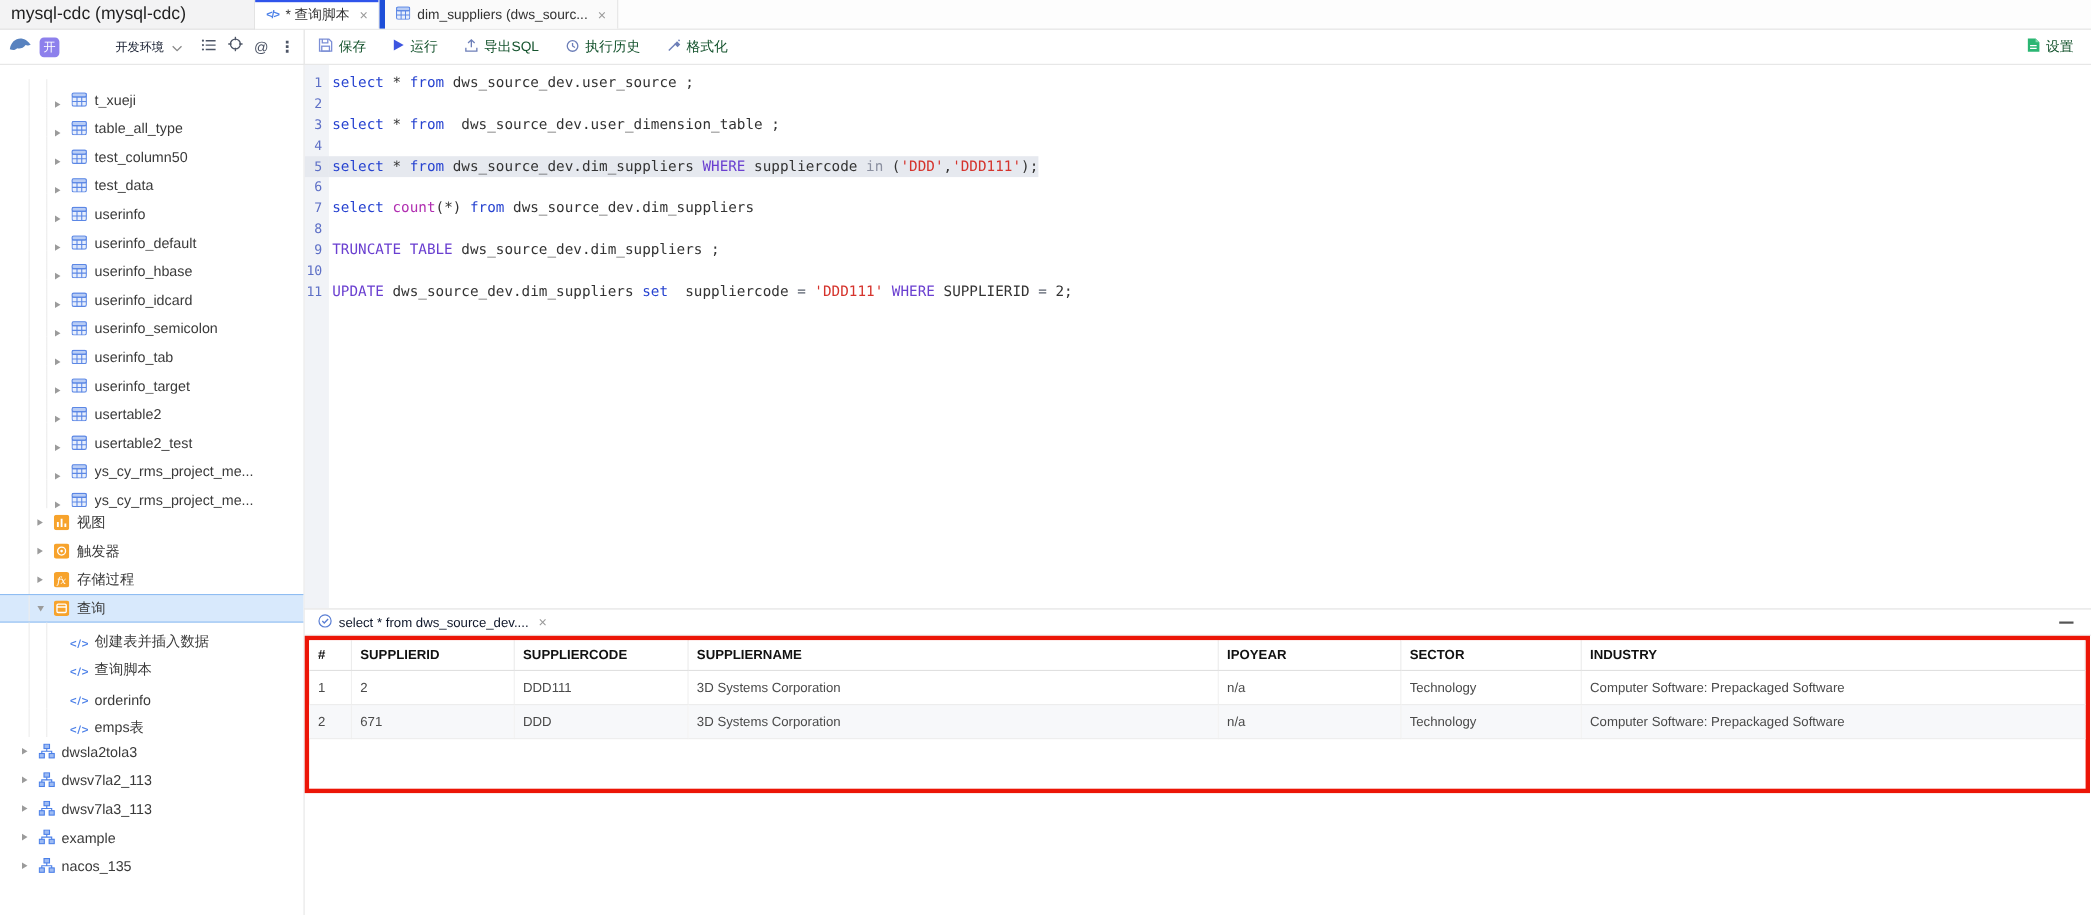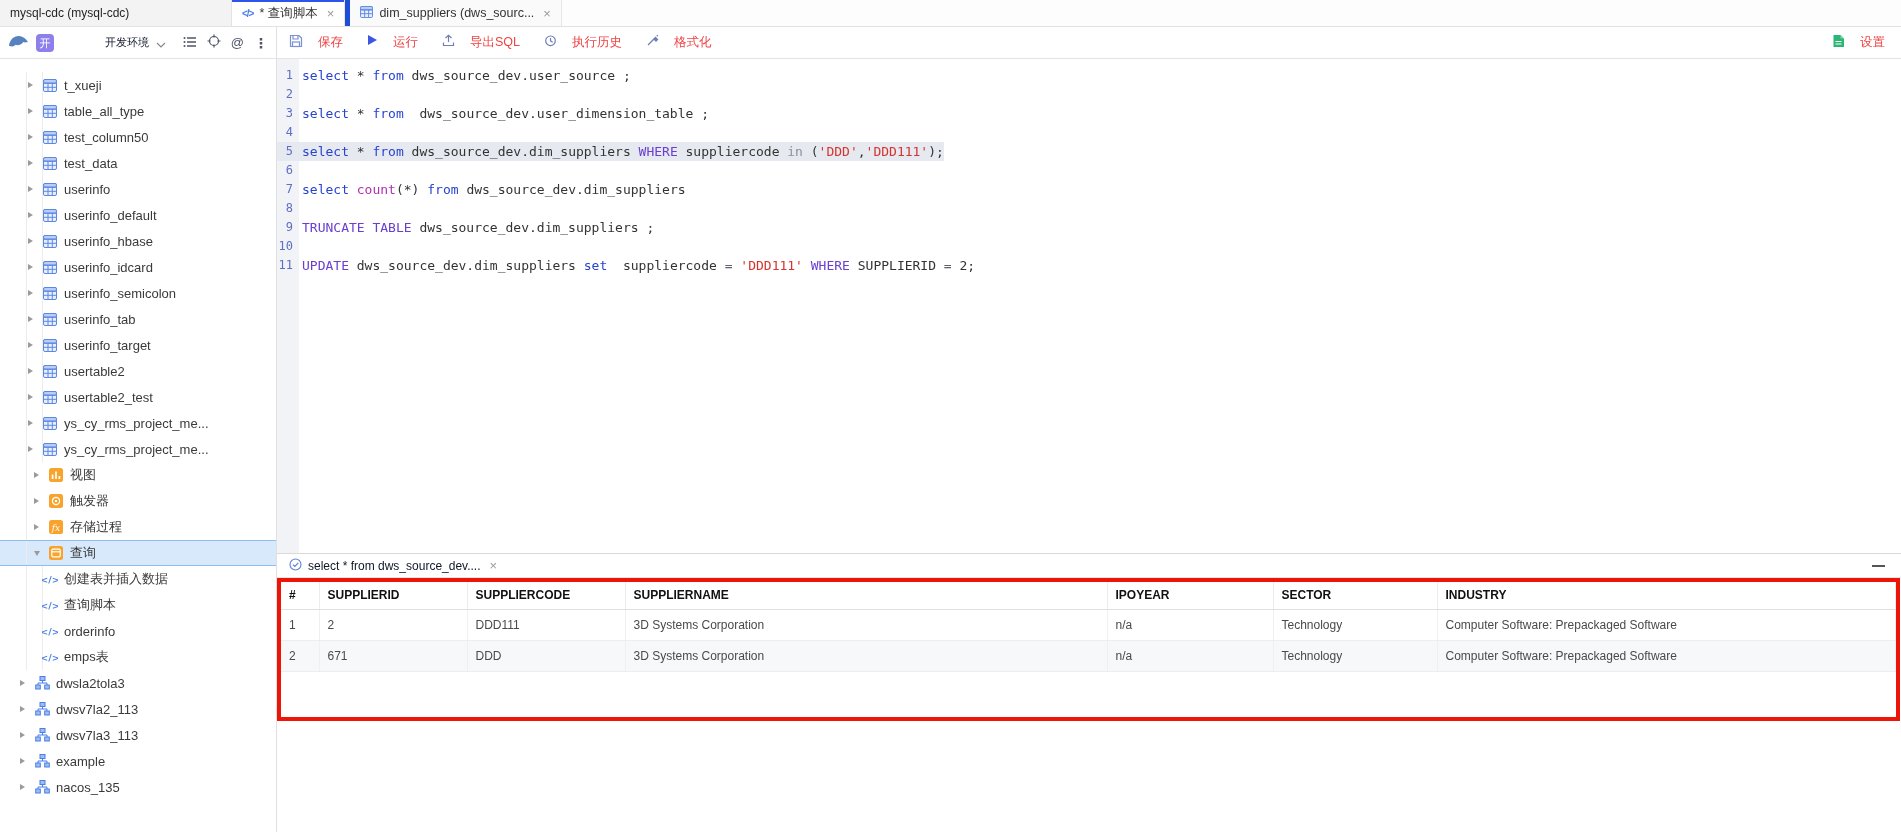--- a/index.html
+++ b/index.html
@@ -3,21 +3,21 @@
 <meta charset="utf-8">
 <style>
   html,body{margin:0;padding:0;background:#fff;}
   #app{width:1901px;height:832px;position:relative;overflow:hidden;background:#fff;
        font-family:"Liberation Sans","DejaVu Sans",sans-serif;color:#333;box-sizing:border-box;}
   *{box-sizing:border-box;}
 
   
   .topbar{display:flex;height:27px;}
   .win-title{width:232px;min-width:232px;background:#f3f3f4;border-right:1px solid #e2e2e2;
-             border-bottom:1px solid #e2e2e2;font-size:12px;line-height:26px;padding-left:10px;
+             border-bottom:1px solid #e2e2e2;font-size:16px;line-height:26px;padding-left:10px;
              color:#1f1f1f;white-space:nowrap;overflow:hidden;}
   .tabs{flex:1;display:flex;background:#fdfdfd;border-bottom:1px solid #e2e2e2;}
   .tab{display:flex;align-items:center;gap:6px;padding:0 10px;font-size:12.5px;background:#fff;
        border-right:1px solid #e6e6e6;position:relative;cursor:pointer;white-space:nowrap;}
   .tab.active::before{content:"";position:absolute;left:0;right:0;top:0;height:2px;background:#2f54eb;}
   .tab.inactive{background:#fafafa;border-left:5px solid #1d4ed8;}
   .tab-close{color:#9a9a9a;font-size:13px;margin-left:3px;line-height:1;}
   .code-glyph{color:#4a7fe8;font-size:10px;font-weight:bold;letter-spacing:-1px;}
 
   
@@ -25,34 +25,34 @@
   .connbar{width:277px;min-width:277px;display:flex;align-items:center;gap:7px;padding:0 8px;
            border-right:1px solid #e0e0e0;border-bottom:1px solid #e3e3e3;}
   .badge{width:18px;height:18px;border-radius:4px;background:#8d80ec;color:#fff;font-size:11px;
          line-height:18px;text-align:center;flex:none;}
   .env-label{font-size:11px;color:#0f172a;margin-left:44px;}
   .cb-icons{margin-left:auto;display:flex;gap:10px;align-items:center;color:#4d5566;}
   .at-glyph{font-size:13px;color:#4d5566;}
   .kebab{font-size:14px;font-weight:bold;color:#4d5566;letter-spacing:0;}
   .maintoolbar{flex:1;display:flex;align-items:center;gap:24px;padding:0 16px 0 12px;
                border-bottom:1px solid #e3e3e3;font-size:12.5px;}
-  .tbtn{display:flex;gap:15px;cursor:pointer;color:#ef4444;white-space:nowrap;}
+  .tbtn{display:flex;align-items:center;gap:5px;cursor:pointer;color:#14532d;white-space:nowrap;}
   .tb-spacer{flex:1;}
 
   
   .bodyrow{display:flex;height:773px;}
   .sidebar{width:277px;min-width:277px;border-right:1px solid #e0e0e0;padding-top:13px;
            overflow:hidden;background:#fff;}
   .trow{height:26px;display:flex;align-items:center;font-size:13px;position:relative;cursor:pointer;
         background-repeat:no-repeat;}
   .lvl1{padding-left:20px;}
   .lvl2{padding-left:34px;background-image:linear-gradient(#ececec,#ececec);
         background-size:1px 100%;background-position:26px 0;}
-  .lvl3{padding-left:28px;background-image:linear-gradient(#ececec,#ececec),linear-gradient(#ececec,#ececec);
-        background-size:1px 100%,1px 100%;background-position:26px 0,42px 0;}
+  .lvl3{padding-left:50px;background-image:linear-gradient(#ececec,#ececec),linear-gradient(#ececec,#ececec);
+        background-size:1px 100%,1px 100%;background-position:26px 0,42px 0;align-items:flex-end;}
   .trow.sel{background-color:#d8e9fc;border-top:1px solid #8fbdf2;border-bottom:1px solid #8fbdf2;}
   .arrow{width:14px;min-width:14px;display:flex;align-items:center;}
   .arrow::before{content:"";border-left:5px solid #9b9b9b;border-top:3.5px solid transparent;
                  border-bottom:3.5px solid transparent;}
   .arrow.down::before{border-top:5px solid #9b9b9b;border-left:3.5px solid transparent;
                  border-right:3.5px solid transparent;border-bottom:none;}
   .arrow.hid{visibility:hidden;}
   .ticon{width:16px;min-width:16px;height:16px;margin-right:6px;display:flex;align-items:center;
          justify-content:center;}
   .tlabel{white-space:nowrap;overflow:hidden;color:#3a3a3a;}

